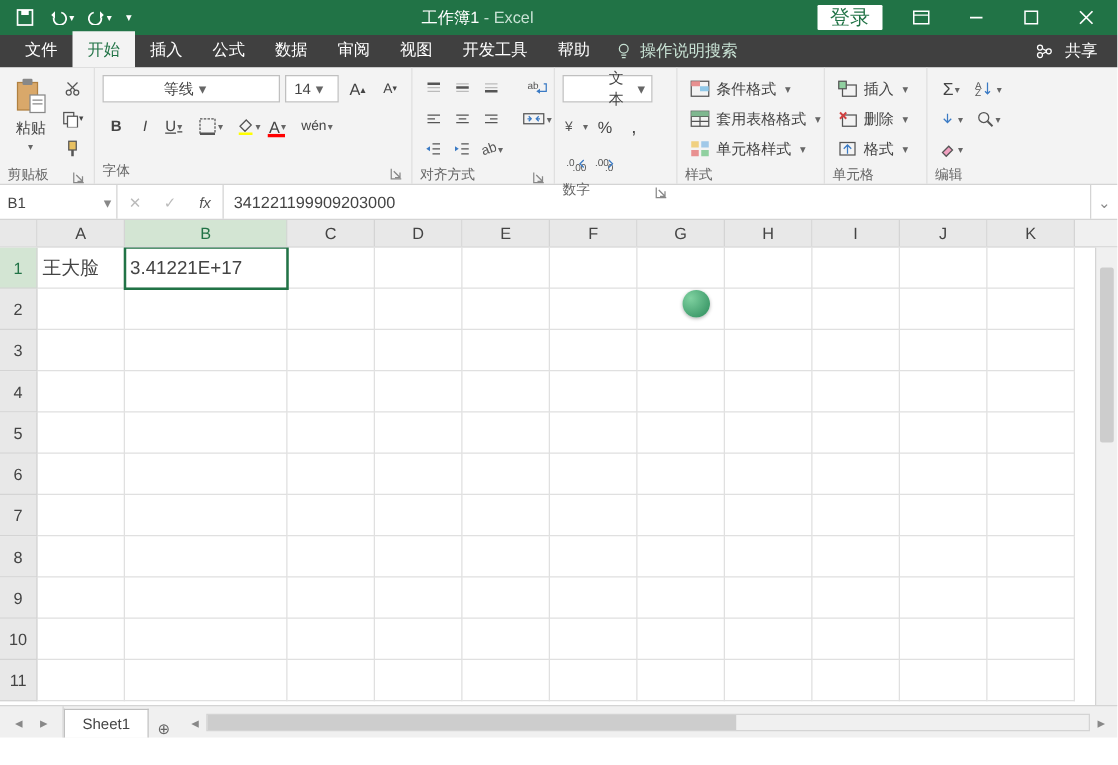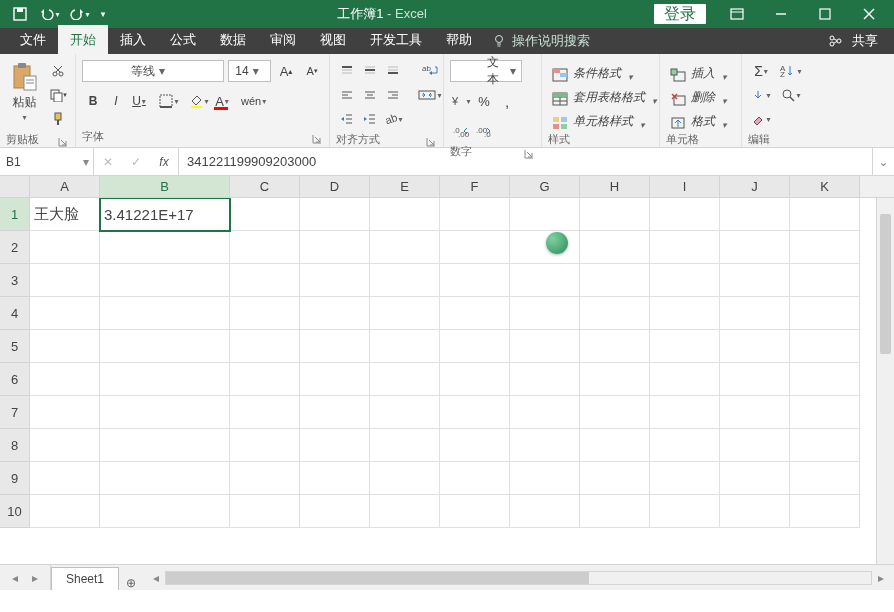--- a/index.html
+++ b/index.html
@@ -38,21 +38,21 @@
 .font-row { display:flex; align-items:center; gap:4px; }
 .combo { background:#fff; border:1px solid #c0c0c0; height:22px; display:flex; align-items:center; padding:0 2px 0 6px; cursor:pointer;}
 .combo .dd { width:14px; text-align:center; color:#666;}
 .font-btns { display:flex; gap:1px; margin-top:4px;}
 .fbtn { min-width:22px; height:22px; display:flex; align-items:center; justify-content:center; cursor:pointer; position:relative;}
 .fbtn .tiny-dd { font-size:8px; margin-left:1px; color:#666;}
 
 .align-grid { display:flex; flex-direction:column; gap:2px;}
 .align-row { display:flex; gap:1px;}
 .styles-col, .cells-col, .edit-col { display:flex; flex-direction:column; gap:2px;}
-.menu-item { display:flex; align-items:flex-end; gap:5px; height:22px; padding:0 4px; cursor:pointer; white-space:nowrap; font-size:12px;font-style:italic;}
+.menu-item { display:flex; align-items:center; gap:5px; height:22px; padding:0 4px; cursor:pointer; white-space:nowrap; font-size:12px;}
 .menu-item .dd { font-size:9px; color:#666; margin-left:2px;}
 
 
 .fbar-wrap { height:28px; border-bottom:1px solid #d4d4d4; display:flex; align-items:stretch; background:#fff;}
 .namebox { width:94px; border-right:1px solid #d4d4d4; display:flex; align-items:center; padding:0 6px; position:relative;}
 .namebox .dd { position:absolute; right:4px; color:#888;}
 .fb-btns { display:flex; border-right:1px solid #d4d4d4;}
 .fb-btn { width:28px; display:flex; align-items:center; justify-content:center; color:#bbb; cursor:pointer;}
 .fb-btn.fx { color:#555; font-style:italic;}
 .fb-input { flex:1; display:flex; align-items:center; padding:0 8px; font-size:13px;}
@@ -688,20 +688,34 @@
         <div class="cell colC"></div>
         <div class="cell colD"></div>
         <div class="cell colE"></div>
         <div class="cell colF"></div>
         <div class="cell colG"></div>
         <div class="cell colH"></div>
         <div class="cell colI"></div>
         <div class="cell colJ"></div>
         <div class="cell colK"></div>
       </div>
+    <div class="row">
+        <div class="rh">11</div>
+        <div class="cell colA"></div>
+        <div class="cell colB"></div>
+        <div class="cell colC"></div>
+        <div class="cell colD"></div>
+        <div class="cell colE"></div>
+        <div class="cell colF"></div>
+        <div class="cell colG"></div>
+        <div class="cell colH"></div>
+        <div class="cell colI"></div>
+        <div class="cell colJ"></div>
+        <div class="cell colK"></div>
+      </div>
   </div>
   <div class="vscroll">
       <div class="thumb"></div>
     </div>
 </div>
 
 <div class="floating-ball"></div>
 
 <div class="hscroll-area">
   <div class="sheet-nav">

